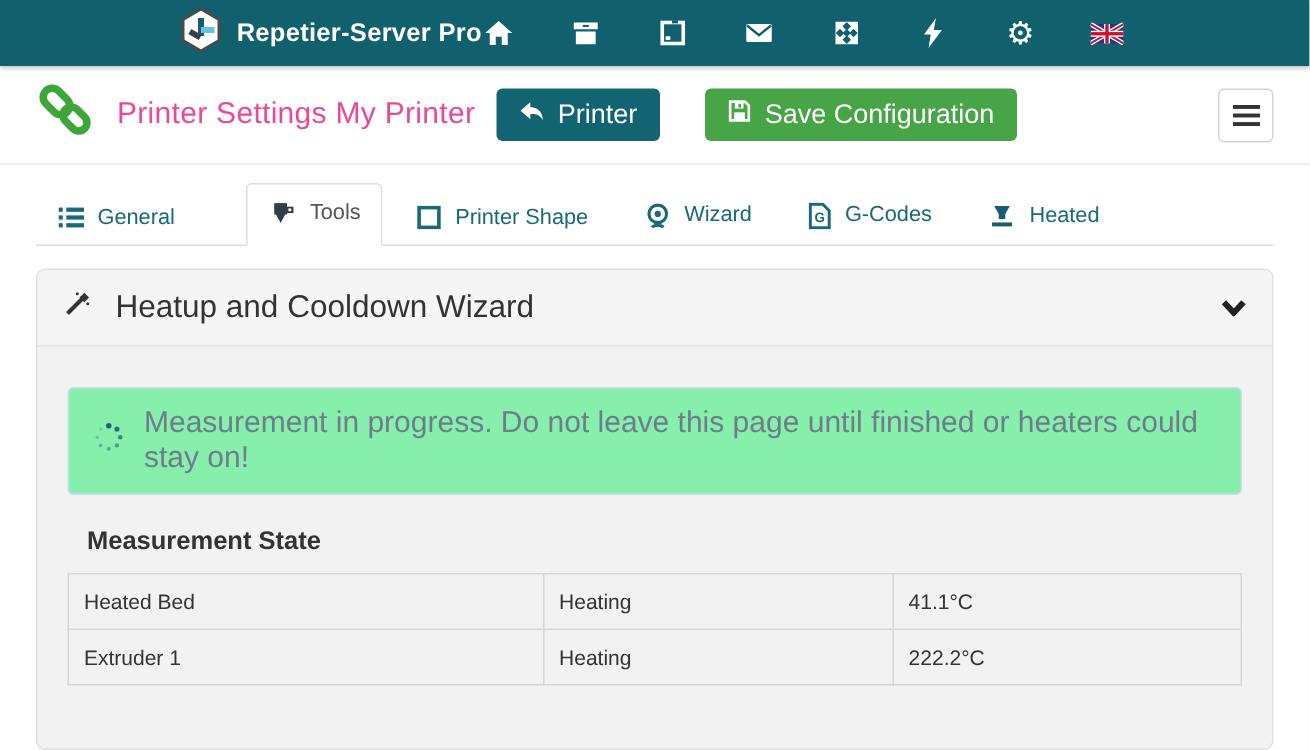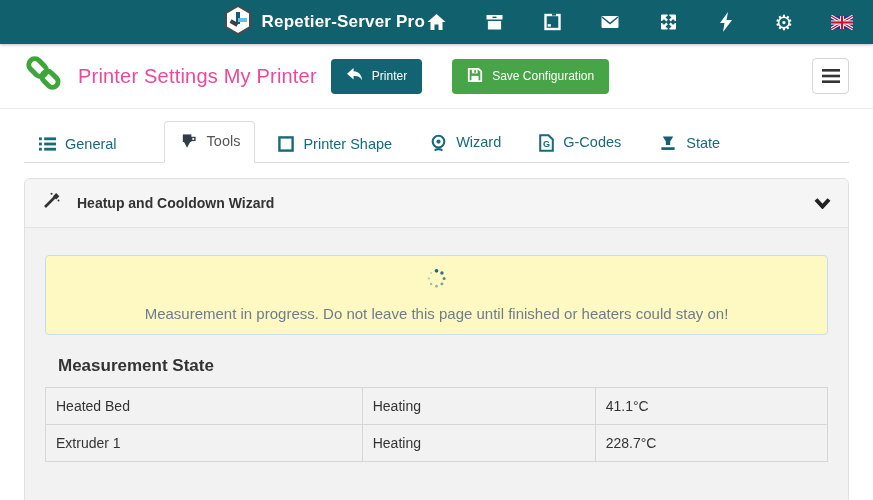--- a/index.html
+++ b/index.html
@@ -7,21 +7,21 @@
   body {
     width: 873px; height: 500px; overflow: hidden;
     background: #ffffff;
     font-family: "Liberation Sans", sans-serif;
     color: #333;
   }
 
   
   .navbar {
     height: 44px; background: #11606e;
-    display: flex; align-items: center; justify-content: flex-end;
+    display: flex; align-items: center; justify-content: center;
     padding: 0 20px 0 16px;
     box-shadow: 0 1px 3px rgba(0,0,0,.25);
   }
   .brand { display:flex; align-items:center; gap:10px; }
   .brand-name { color:#fff; font-size:17px; font-weight:bold; letter-spacing:.2px; }
   .nav-icons { display:flex; align-items:center; gap:36px; }
   .nav-icon { display:flex; align-items:center; justify-content:center; width:22px; height:22px; cursor:pointer; }
   .nav-icon svg { display:block; }
   .gear-glyph { color:#fff; font-size:21px; line-height:1; }
 
@@ -29,21 +29,21 @@
   .page-header {
     display:flex; align-items:center;
     padding: 0 24px; margin-top: 9px; gap: 14px;
   }
   .link-icon { flex: none; }
   .page-title { font-size: 20px; font-weight: normal; color:#ec4899; white-space:nowrap; letter-spacing:.2px; }
   .btn {
     display:inline-flex; align-items:center; gap:9px;
     border:none; border-radius:4px; height:35px; padding:0 15px;
     font-family: "Liberation Sans", sans-serif;
-    font-size:12px; color:#fff; cursor:pointer; white-space:nowrap;
+    font-size:18px; color:#fff; cursor:pointer; white-space:nowrap;
   }
   .btn-teal { background:#136472; }
   .btn-green { background:#47a447; margin-left:16px; }
   .menu-btn {
     margin-left:auto; width:37px; height:36px;
     background:#fff; border:1px solid #d5d5d5; border-radius:4px;
     display:flex; align-items:center; justify-content:center; cursor:pointer;
   }
   .header-rule { border-bottom:1px solid #e9e9e9; margin-top:9px; }
 
@@ -69,29 +69,29 @@
   
   .panel {
     margin: 15px 24px 0; border:1px solid #e0e0e0; border-radius:6px;
     overflow:hidden; background:#f2f2f2;
   }
   .panel-header {
     background:#f5f5f5; border-bottom:1px solid #e4e4e4;
     display:flex; align-items:center; gap:17px;
     padding: 13px 17px; cursor:pointer;
   }
-  .panel-title { font-size:14px; font-weight:bold; color:#333; }
+  .panel-title { font-size:21px; font-weight:normal; color:#333; }
   .panel-chevron { margin-left:auto; display:flex; }
   .panel-body { padding: 27px 20px 42px; }
 
   
   .alert {
-    background:#fef9c3; border:1px solid #c5ddee; border-radius:4px;
+    background:#86efac; border:1px solid #c5ddee; border-radius:4px;
     padding: 12px 16px; display:flex; align-items:center; gap:13px;
-    color:#6e7d8a; font-size:15px;flex-direction:column;
+    color:#6e7d8a; font-size:20px;
   }
 
   
   .section-title { font-size:17px; font-weight:bold; color:#333; margin: 21px 13px 11px; }
   table.state-table { width:100%; border-collapse:collapse;border-radius:24px; }
   table.state-table td {
     border:1px solid #d6d6d6; padding: 10px 10px; font-size:14px; color:#333;
   }
   td.col-name   { width:40.5%; }
   td.col-status { width:29.8%; }
@@ -255,21 +255,21 @@
       <path d="M1.2 1.2 H9.5 L13.8 5.5 V16.8 H1.2 Z" fill="none" stroke="#186a79" stroke-width="2"></path>
       <text x="7.5" y="13" text-anchor="middle" font-size="9" font-weight="bold" fill="#186a79" font-family="inherit">G</text>
     </svg>
     <span>G-Codes</span>
   </a>
   <a class="tab">
     <svg width="18" height="17" viewBox="0 0 19 17" fill="#1b5d70">
       <polygon points="4,1 15,1 11.8,6.5 11.8,10 7.2,10 7.2,6.5"></polygon>
       <rect x="2.5" y="12.5" width="14" height="2.8"></rect>
     </svg>
-    <span>State</span>
+    <span>Heated</span>
   </a>
 </div>
 
 <div class="panel">
   <div class="panel-header">
     <span>
       <svg width="18" height="18" viewBox="0 0 18 18">
         <line x1="14" y1="4" x2="3" y2="15" stroke="#333" stroke-width="2.6"></line>
         <rect x="12" y="2" width="4.5" height="4.5" fill="#333" transform="rotate(45 14.2 4.2)"></rect>
         <circle cx="9.5" cy="1.8" r="1" fill="#333"></circle>
@@ -307,19 +307,19 @@
     <table class="state-table">
       <tbody>
         <tr>
           <td class="col-name">Heated Bed</td>
           <td class="col-status">Heating</td>
           <td class="col-temp">41.1°C</td>
         </tr>
         <tr>
           <td class="col-name">Extruder 1</td>
           <td class="col-status">Heating</td>
-          <td class="col-temp">228.7°C</td>
+          <td class="col-temp">222.2°C</td>
         </tr>
       </tbody>
     </table>
 
   </div>
 </div>
 
 </body></html>

